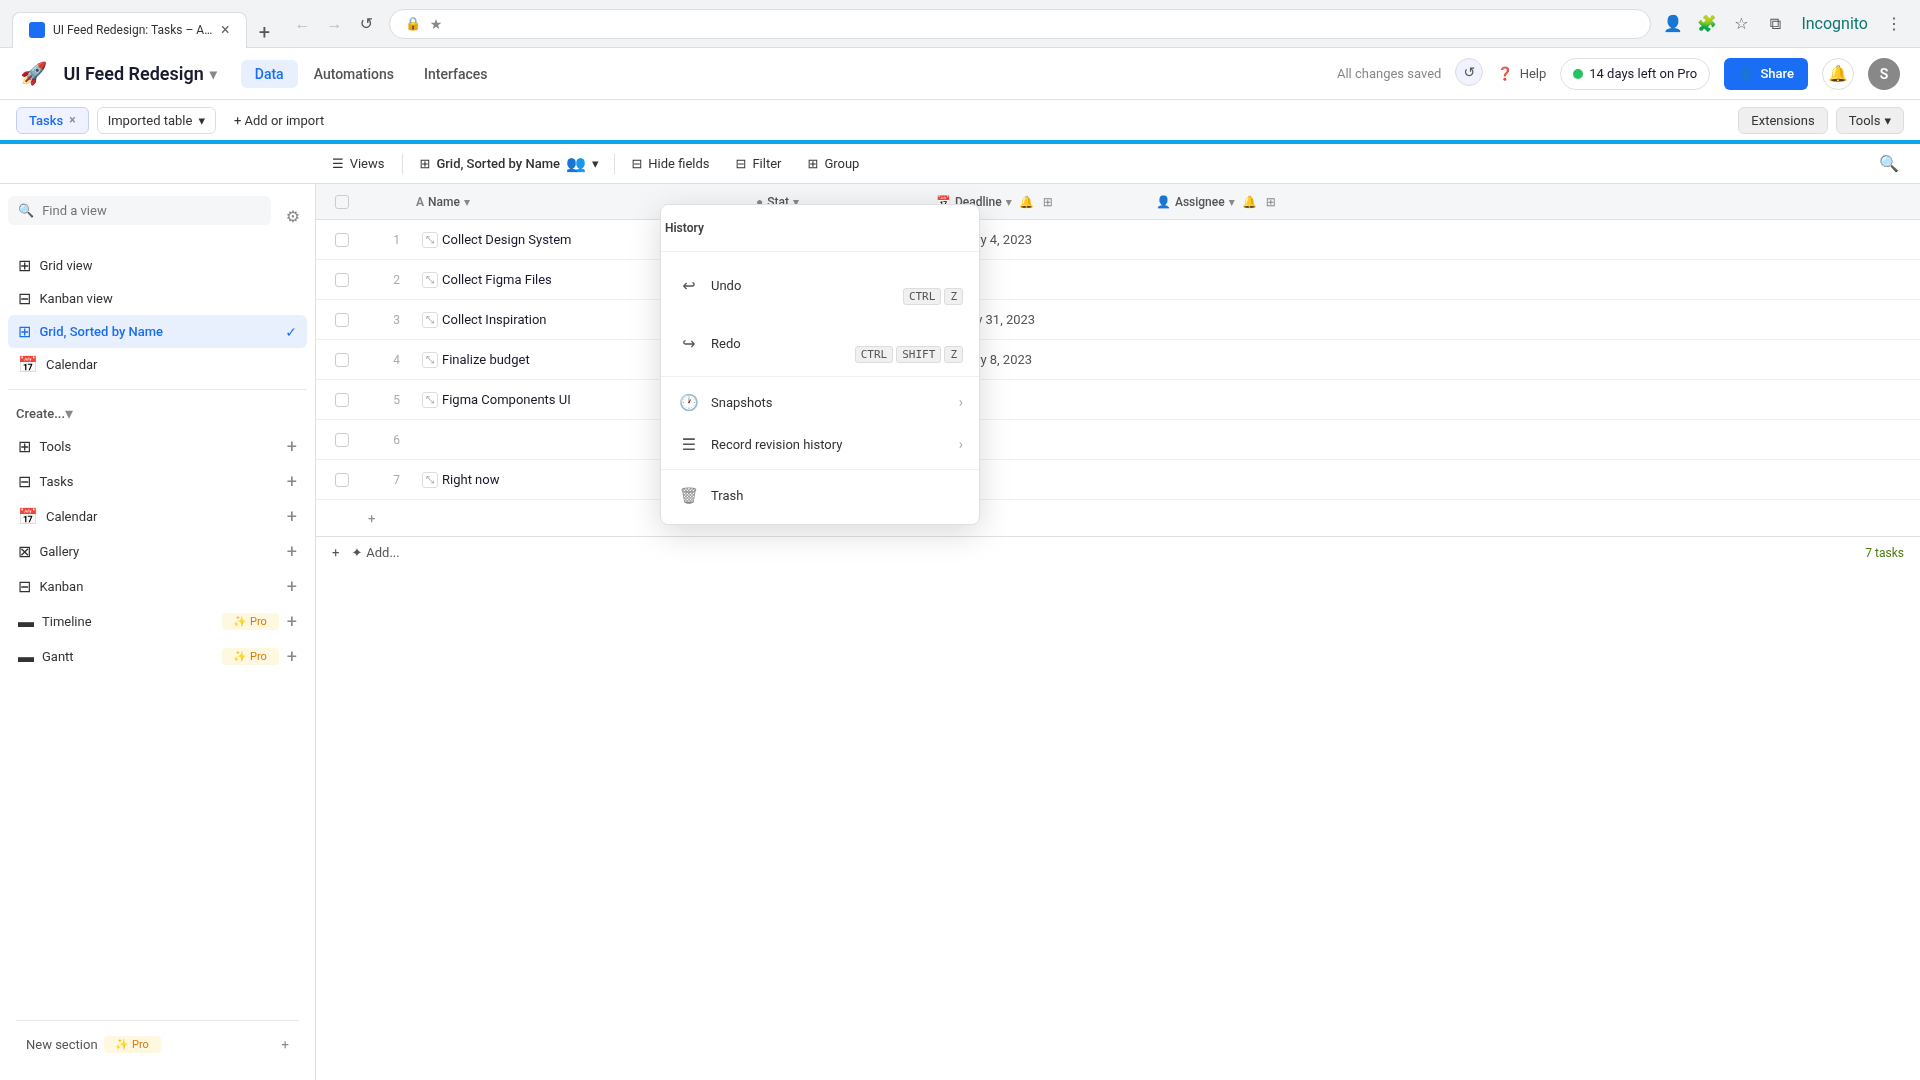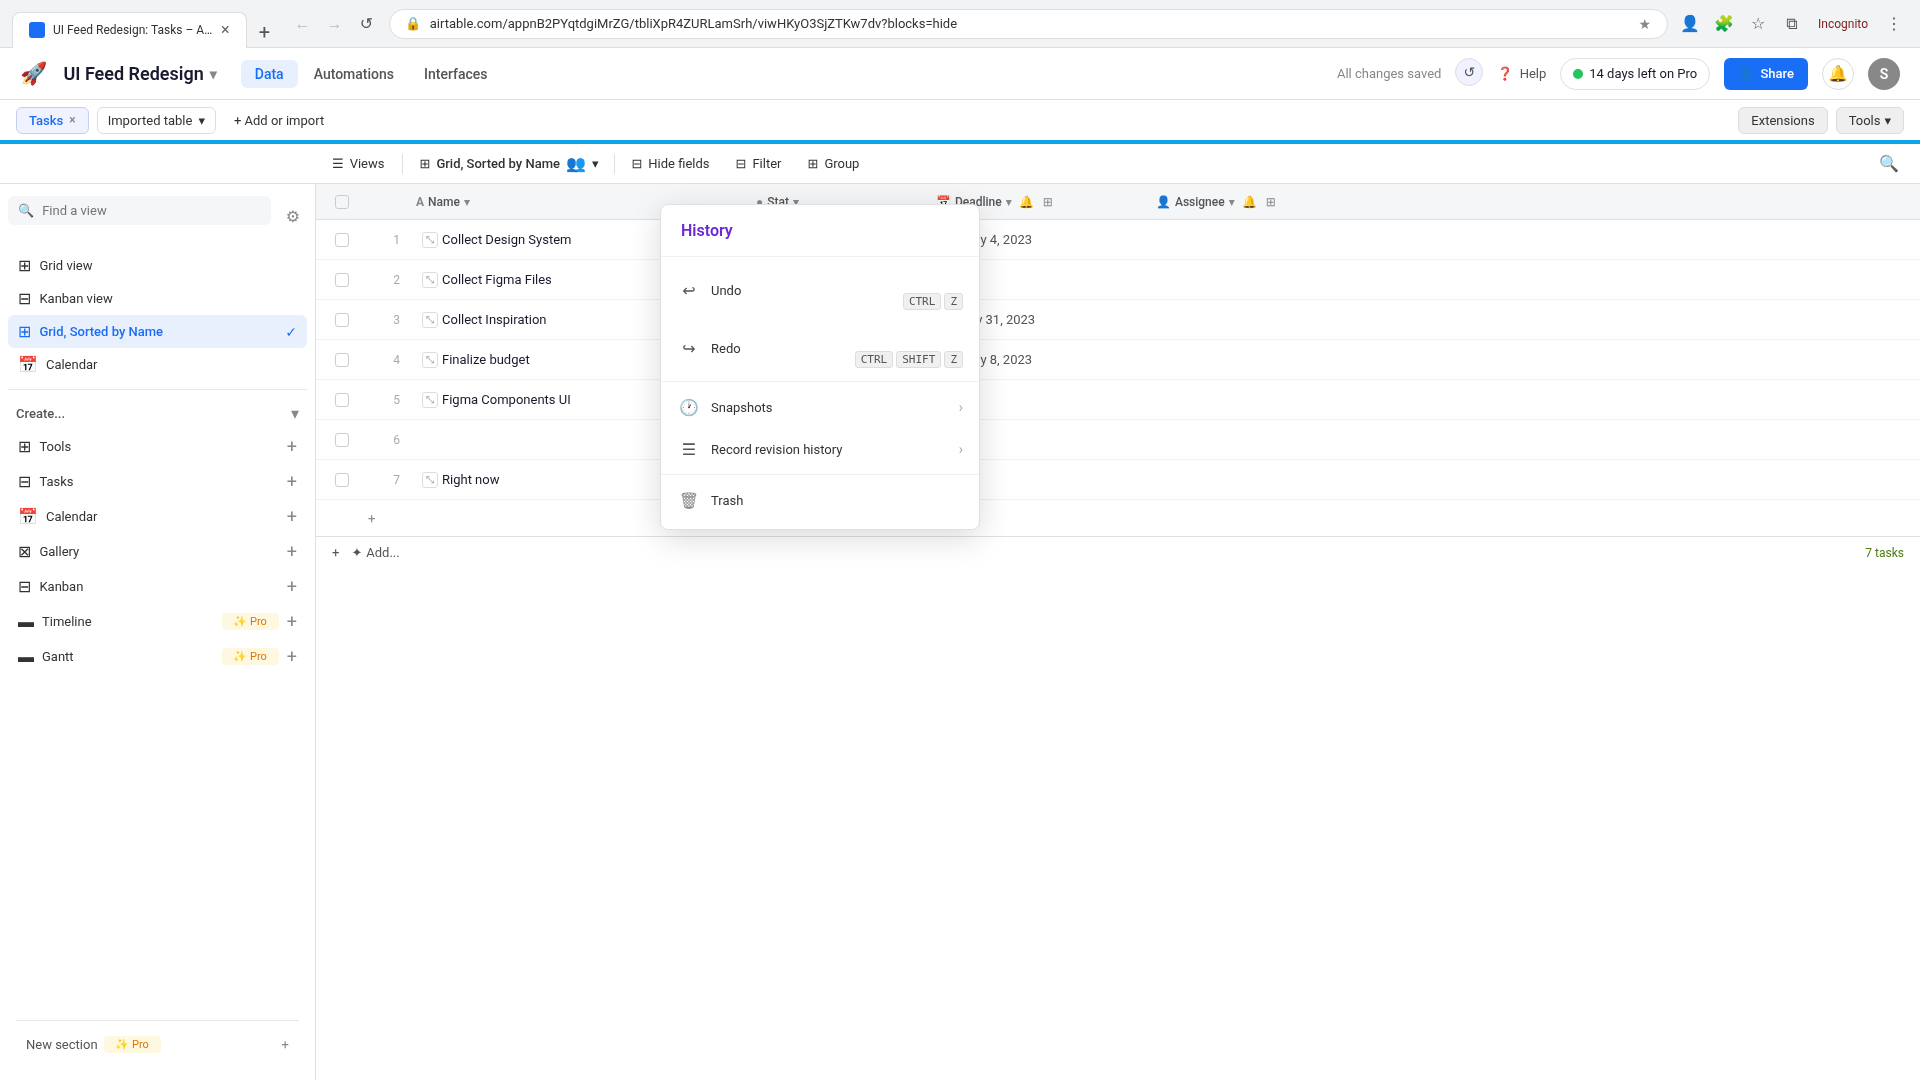--- a/index.html
+++ b/index.html
@@ -64,21 +64,21 @@
     .sidebar { width: 316px; background: #fff; border-right: 1px solid #e0e0e0; display: flex; flex-direction: column; padding: 12px 8px; flex-shrink: 0; overflow-y: auto; }
     .sidebar-search { display: flex; align-items: center; gap: 8px; background: #f5f6f8; border-radius: 6px; padding: 7px 10px; margin-bottom: 12px; }
     .sidebar-search input { border: none; background: none; font-size: 13px; color: #333; flex: 1; outline: none; }
     .sidebar-gear { width: 28px; height: 28px; border-radius: 6px; display: flex; align-items: center; justify-content: center; cursor: pointer; color: #888; font-size: 16px; }
     .sidebar-item { display: flex; align-items: center; gap: 8px; padding: 7px 10px; border-radius: 6px; cursor: pointer; color: #333; font-size: 13px; }
     .sidebar-item.active { background: #e8f0fe; color: #1a6ef5; font-weight: 500; }
     .sidebar-item-icon { font-size: 16px; flex-shrink: 0; }
     .sidebar-item-label { flex: 1; }
     .sidebar-item-check { color: #1a6ef5; font-size: 14px; }
     .sidebar-item-plus { color: #888; font-size: 18px; margin-left: auto; }
-    .sidebar-create { display: flex; align-items: center; justify-content: space-between; padding: 6px 8px; cursor: pointer; color: #555; }
+    .sidebar-create { display: flex; align-items: center; padding: 6px 8px; cursor: pointer; color: #555; }
     .sidebar-create-label { font-size: 13px; font-weight: 500; }
     .sidebar-create-chevron { font-size: 16px; color: #888; }
     .sidebar-divider { height: 1px; background: #e8e8e8; margin: 8px 0; }
     .sidebar-pro-badge { font-size: 11px; background: #fff8e1; color: #d97706; border-radius: 4px; padding: 2px 12px; display: flex; align-items: center; gap: 3px; }
     .sidebar-bottom { margin-top: auto; padding: 8px; }
     .new-section-btn { display: flex; align-items: center; gap: 6px; padding: 7px 10px; cursor: pointer; color: #555; font-size: 13px; border-radius: 6px; width: 100%; }
 
     
     .table-container { flex: 1; overflow: auto; position: relative; }
     .table-wrapper { min-width: 900px; }
@@ -104,21 +104,21 @@
     .status-inpro { background: #ffe4bc; color: #d97706; }
     .status-todo { background: #f0f0f0; color: #888; }
     .status-done { background: #d1fae5; color: #059669; }
 
     .table-add-row { display: flex; align-items: center; height: 36px; padding: 0 52px; gap: 4px; color: #888; font-size: 13px; cursor: pointer; }
 
     .table-bottom-bar { display: flex; align-items: center; padding: 8px 16px; background: #fff; border-top: 1px solid #e0e0e0; gap: 8px; position: sticky; bottom: 0; }
     .table-add-btn { display: flex; align-items: center; gap: 4px; cursor: pointer; color: #555; font-size: 13px; border: none; background: none; }
     .table-addmore-btn { display: flex; align-items: center; gap: 4px; cursor: pointer; color: #555; font-size: 13px; border: none; background: none; }
     .history-dropdown { position: absolute; top: 204px; left: 660px; width: 320px; background: #fff; border: 1px solid #e0e0e0; border-radius: 8px; box-shadow: 0 8px 32px rgba(0,0,0,0.15); z-index: 200; padding: 8px 0; }
-    .history-title { font-size: 16px; font-weight: 600; color: #6d28d9; padding: 8px 20px 12px; }
+    .history-title { font-size: 12px; font-weight: 600; color: #404040; padding: 8px 4px 12px; }
     .history-divider { height: 1px; background: #f0f0f0; margin: 4px 0; }
     .history-item { display: flex; align-items: center; gap: 10px; padding: 9px 16px; cursor: pointer; color: #333; font-size: 13px; }
     .history-item-icon { width: 24px; height: 24px; display: flex; align-items: center; justify-content: center; color: #555; font-size: 16px; flex-shrink: 0; }
     .history-item-label { flex: 1; }
     .history-item-shortcut { display: flex; align-items: center; gap: 3px; margin-left: auto; margin-top: 23px; }
     .kbd { background: #f0f0f0; border: 1px solid #ddd; border-radius: 3px; padding: 1px 5px; font-size: 11px; color: #555; font-family: monospace; }
     .history-item-arrow { color: #aaa; font-size: 14px; margin-left: auto; }
     .history-item-trash-icon { color: #888; font-size: 16px; }
 
     
@@ -141,29 +141,28 @@
     </div>
     <button class="browser-tab-new">+</button>
   </div>
   <div class="browser-nav">
     <button class="nav-btn disabled">←</button>
     <button class="nav-btn disabled">→</button>
     <button class="nav-btn">↺</button>
   </div>
   <div class="address-bar" style="flex:1;">
     <span style="color:#888;font-size:13px;">🔒</span>
-    <span class="address-bar-text">airtable.com/appnB2PYqtdgiMrZG/tbliXpR4ZURLamSrh/viwHKyO3SjZTKw7dv?blocks=hide</span>
     <span style="color:#888;font-size:14px;">★</span>
   </div>
   <div class="browser-actions">
     <button class="browser-action-btn">👤</button>
     <button class="browser-action-btn">🧩</button>
     <button class="browser-action-btn">☆</button>
     <button class="browser-action-btn">⧉</button>
-    <span style="font-size:12px;color:#7f1d1d;padding:0 6px;">Incognito</span>
+    <span style="font-size:16px;color:#0f766e;padding:0 6px;">Incognito</span>
     <button class="browser-action-btn">⋮</button>
   </div>
 </div>
 
 <div class="app-header">
   <span class="app-logo">🚀</span>
   <div class="app-title">
     <span>UI Feed Redesign</span>
     <span class="app-title-chevron">▾</span>
   </div>

